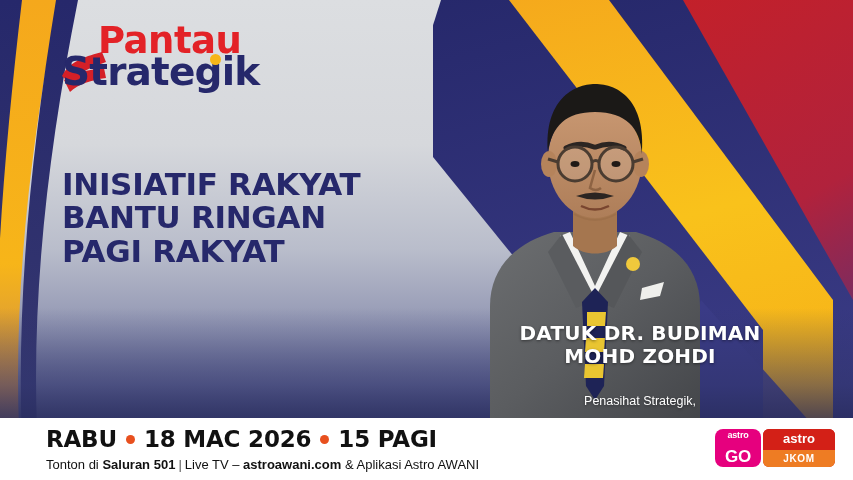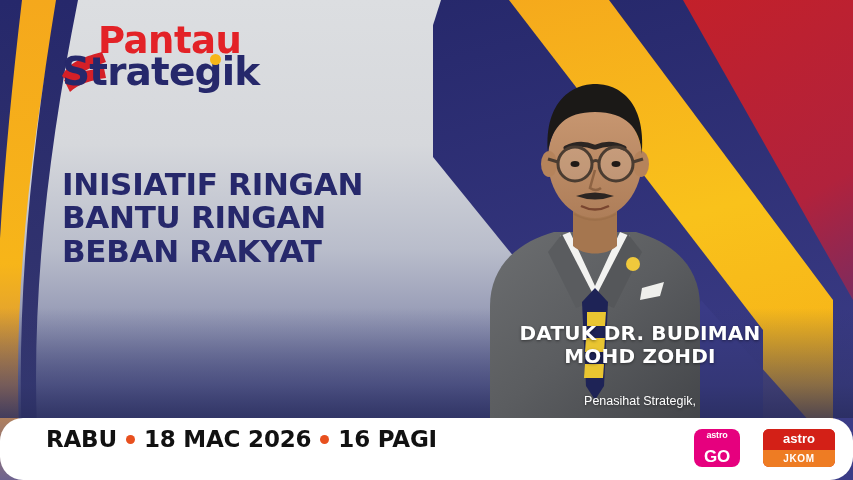--- a/index.html
+++ b/index.html
@@ -84,39 +84,38 @@
   }
   .sp-role {
     margin-top:25px; color:#ffffff; font-size:12.5px; line-height:1.32;
     text-shadow:0 1px 3px rgba(0,0,0,.45);
   }
 
   
   .bottombar {
     position:absolute; left:0; right:0; bottom:0; height:62px;
     background:#ffffff;
-    border-radius:23px;
   }
   .date-line {
     position:absolute; left:46px; top:8px;
     font-size:23px; font-weight:bold; color:#111;
     letter-spacing:-0.2px; white-space:nowrap;
     font-family:"DejaVu Sans", sans-serif;
     display:flex; align-items:center; gap:9px;
   }
   .sepdot { width:9px; height:9px; border-radius:50%; background:#E8501E; display:inline-block; }
   .watch-line {
     position:absolute; left:46px; top:39px;
     font-size:13px; color:#111; white-space:nowrap;
   }
   .watch-line b { font-weight:bold; }
   .pipe { color:#555; padding:0 3px; }
 
   
-  .logos { position:absolute; right:18px; top:11px; display:flex; align-items:center; gap:23px; }
+  .logos { position:absolute; right:18px; top:11px; display:flex; align-items:center; gap:2px; }
   .astrogo {
     width:46px; height:38px; border-radius:8px;
     background:#E6007E;
     display:flex; flex-direction:column; align-items:center; justify-content:center;
     color:#fff; line-height:1;
   }
   .astrogo .a1 { font-size:9px; font-weight:bold; letter-spacing:-0.2px; }
   .astrogo .a2 { font-size:17px; font-weight:bold; letter-spacing:-0.3px; margin-top:8px; }
   .awani {
     width:72px; height:38px; border-radius:6px; overflow:hidden;
@@ -273,41 +272,44 @@
         <path d="M2,26 C10,10 28,6 42,2 L46,12 C32,17 18,22 10,34 Z" fill="#D52027"></path>
         <path d="M4,30 C14,22 30,20 44,18 L46,28 C32,30 18,34 10,42 Z" fill="#D52027"></path>
       </svg>
     </div>
     <div class="logo-pantau">Pantau</div>
     <div class="logo-belan">Strategik</div>
     <div class="logo-dot"></div>
   </div>
 
   <div class="headline">
-    <div>INISIATIF RINGAN</div>
+    <div>INISIATIF RAKYAT</div>
     <div>BANTU RINGAN</div>
-    <div>BEBAN RAKYAT</div>
+    <div>PAGI RAKYAT</div>
   </div>
 
   <div class="speaker">
     <div class="sp-name">DATUK DR. BUDIMAN</div>
     <div class="sp-name">MOHD ZOHDI</div>
     <div class="sp-role">Penasihat Strategik,</div>
   </div>
 
   <div class="bottombar">
 
     <div class="date-line">
       <span>RABU</span>
       <span class="sepdot"></span>
       <span>18 MAC 2026</span>
       <span class="sepdot"></span>
-      <span>16 PAGI</span>
+      <span>15 PAGI</span>
     </div>
 
+    <div class="watch-line">
+      <span>Tonton di </span><b>Saluran 501</b><span class="pipe">|</span><span>Live TV – </span><b>astroawani.com</b><span> &amp; Aplikasi Astro AWANI</span>
+    </div>
 
     <div class="logos">
       <div class="astrogo">
         <span class="a1">astro</span>
         <span class="a2">GO</span>
       </div>
       <div class="awani">
         <div class="top">astro</div>
         <div class="curve"></div>
         <div class="bot">JKOM</div>

